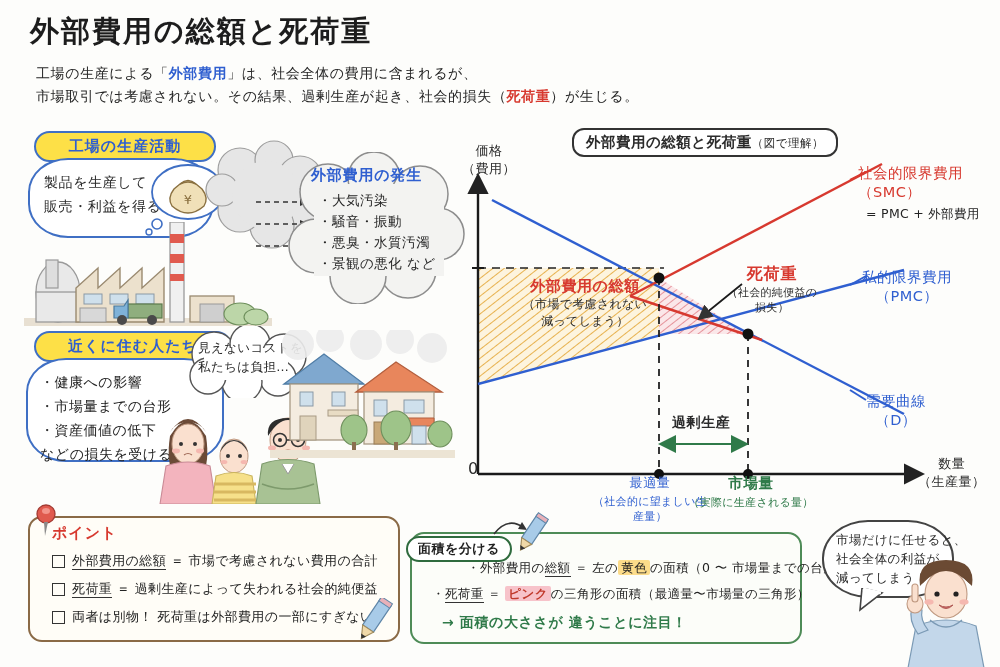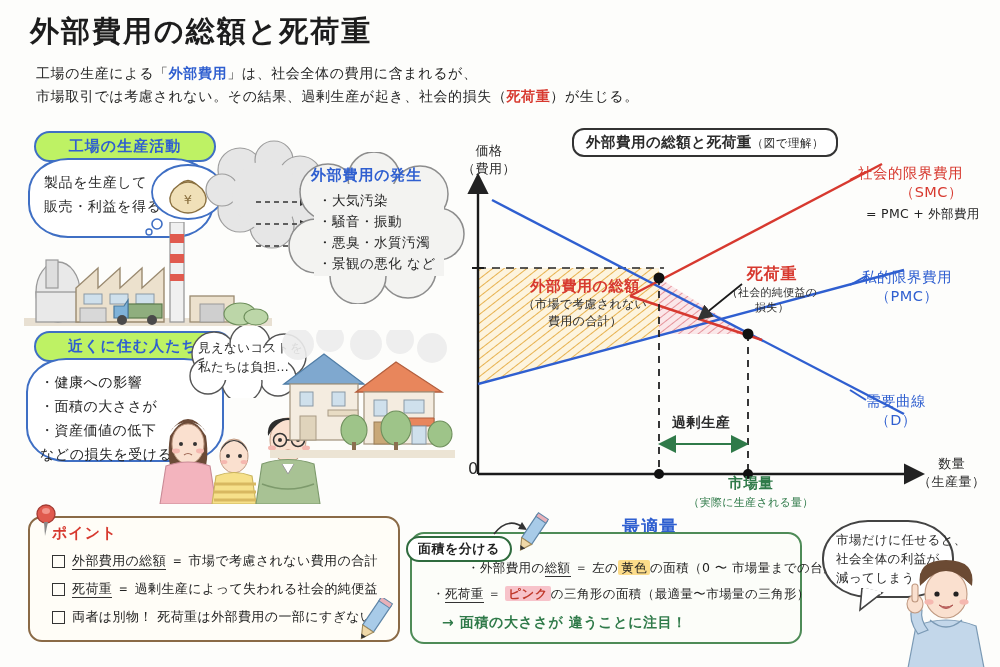--- a/index.html
+++ b/index.html
@@ -15,21 +15,21 @@
   
   #title{
     left:30px;top:12px;font-size:29px;font-weight:700;letter-spacing:2px;color:#1d1d1d;
   }
   #intro{left:36px;top:62px;font-size:14px;line-height:23px;color:#262626;letter-spacing:.6px;}
   .hl-blue{color:#2f5fd0;font-weight:700;}
   .hl-red{color:#d7392f;font-weight:700;}
 
   
   .cloud-pill{
-    border:2px solid #3f6fc4;border-radius:26px;background:#bef264;
+    border:2px solid #3f6fc4;border-radius:26px;background:#fde047;
     color:#2f5fd0;font-size:15px;font-weight:700;letter-spacing:1px;
     padding:4px 14px;text-align:center;
   }
   .cloud-body{
     border:2px solid #3f6fc4;border-radius:40px/34px;background:#fff;
   }
   .bullets{font-size:13.5px;line-height:21px;letter-spacing:.5px;color:#262626;}
   .bullets div{white-space:nowrap;}
 
   
@@ -190,21 +190,21 @@
     <div>・大気汚染</div>
     <div>・騒音・振動</div>
     <div>・悪臭・水質汚濁</div>
     <div>・景観の悪化  など</div>
   </div>
 
   <div class="abs cloud-pill" style="left:34px;top:331px;width:166px;">近くに住む人たち</div>
   <div class="abs cloud-body" style="left:26px;top:358px;width:194px;height:100px;"></div>
   <div class="abs bullets" style="left:40px;top:370px;line-height:24px;font-size:14px;">
     <div>・健康への影響</div>
-    <div>・面積の大ささが</div>
+    <div>・市場量までの台形</div>
     <div>・資産価値の低下</div>
     <div>などの損失を受ける</div>
   </div>
 
   <svg class="abs ill" style="left:182px;top:326px;" width="130" height="72">
     <g fill="#fff" stroke="#555" stroke-width="1.4">
       <circle cx="32" cy="28" r="22"></circle>
         <circle cx="68" cy="18" r="20"></circle>
         <circle cx="102" cy="30" r="22"></circle>
       <circle cx="96" cy="52" r="18"></circle>
@@ -375,49 +375,49 @@
   <div class="abs" style="left:468px;top:459px;font-size:16px;">0</div>
 
   <div class="abs axis-label" style="left:918px;top:455px;">
     <div>数量</div>
     <div>（生産量）</div>
   </div>
 
   <div class="abs" style="left:497px;top:277px;width:176px;text-align:center;">
     <div style="color:#d7392f;font-size:15px;font-weight:700;letter-spacing:.6px;">外部費用の総額</div>
     <div class="mid" style="line-height:17px;">（市場で考慮されない</div>
-    <div class="mid" style="line-height:17px;">費用の合計）</div>
+    <div class="mid" style="line-height:17px;">減ってしまう）</div>
   </div>
 
   <div class="abs" style="left:712px;top:264px;width:120px;text-align:center;">
     <div style="color:#d7392f;font-size:16px;font-weight:700;letter-spacing:.8px;">死荷重</div>
     <div class="tiny" style="line-height:15px;">（社会的純便益の</div>
     <div class="tiny" style="line-height:15px;">損失）</div>
   </div>
 
-  <div class="abs curve-label red-t" style="left:858px;top:164px;text-align:right;">
+  <div class="abs curve-label red-t" style="left:858px;top:164px;text-align:left;">
     <div>社会的限界費用</div>
     <div>（SMC）</div>
   </div>
   <div class="abs" style="left:856px;top:206px;font-size:12.5px;color:#232323;letter-spacing:.3px;margin-left:10px;">= PMC + 外部費用</div>
 
   <div class="abs curve-label blue-t" style="left:862px;top:268px;text-align:center;">
     <div>私的限界費用</div>
     <div>（PMC）</div>
   </div>
 
   <div class="abs curve-label blue-t" style="left:866px;top:392px;text-align:center;">
     <div>需要曲線</div>
     <div>（D）</div>
   </div>
 
   <div class="abs" style="left:672px;top:414px;font-size:14px;font-weight:700;letter-spacing:.6px;">過剰生産</div>
 
   <div class="abs" style="left:588px;top:474px;width:124px;text-align:center;">
-    <div class="blue-t" style="font-size:18px;font-weight:700;letter-spacing:.6px;margin-top:41px;">最適量</div>
+    <div class="blue-t" style="font-size:13px;font-weight:400;letter-spacing:.6px;">最適量</div>
     <div class="blue-t tiny" style="margin-top:2px;">（社会的に望ましい生産量）</div>
   </div>
   <div class="abs" style="left:688px;top:474px;width:126px;text-align:center;">
     <div class="green-t" style="font-size:14.5px;font-weight:700;letter-spacing:.6px;">市場量</div>
     <div class="green-t tiny" style="margin-top:2px;">（実際に生産される量）</div>
   </div>
 
   <div class="abs" id="points-box"></div>
   <svg class="abs ill" style="left:26px;top:500px;" width="40" height="40">
     <circle cx="20" cy="14" r="9" fill="#e05a4e" stroke="#a33a32" stroke-width="1.3"></circle>

